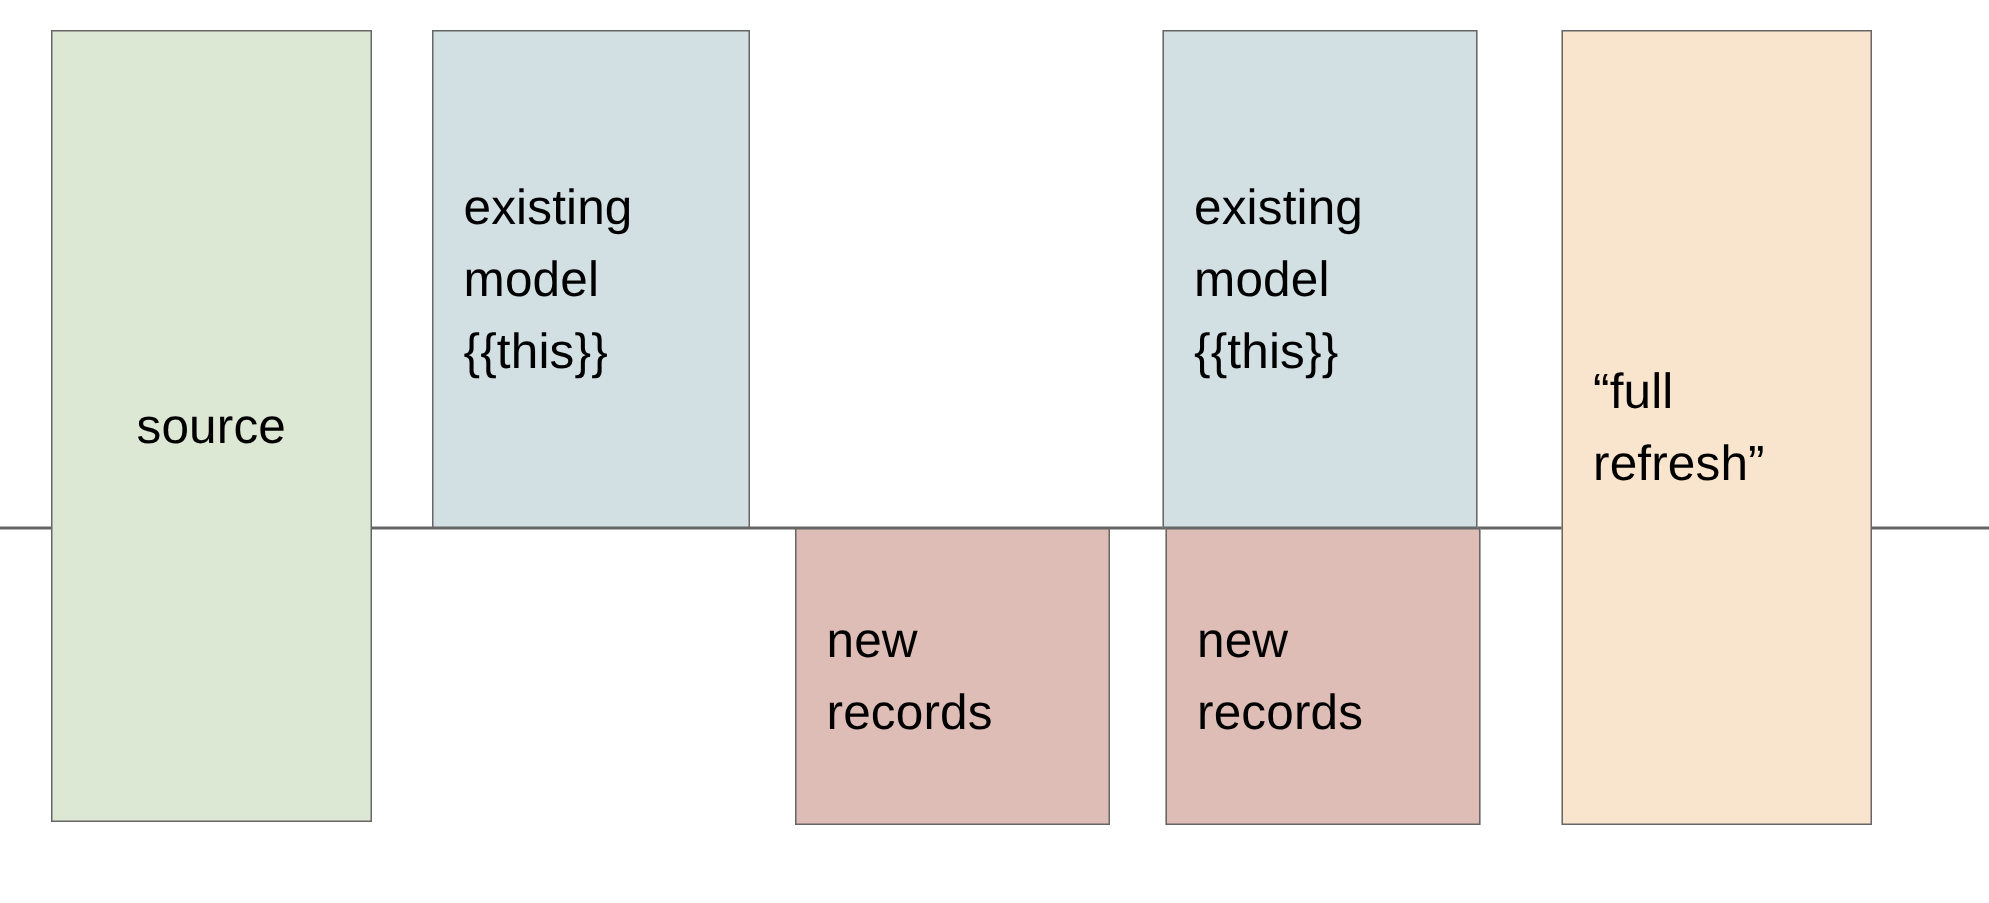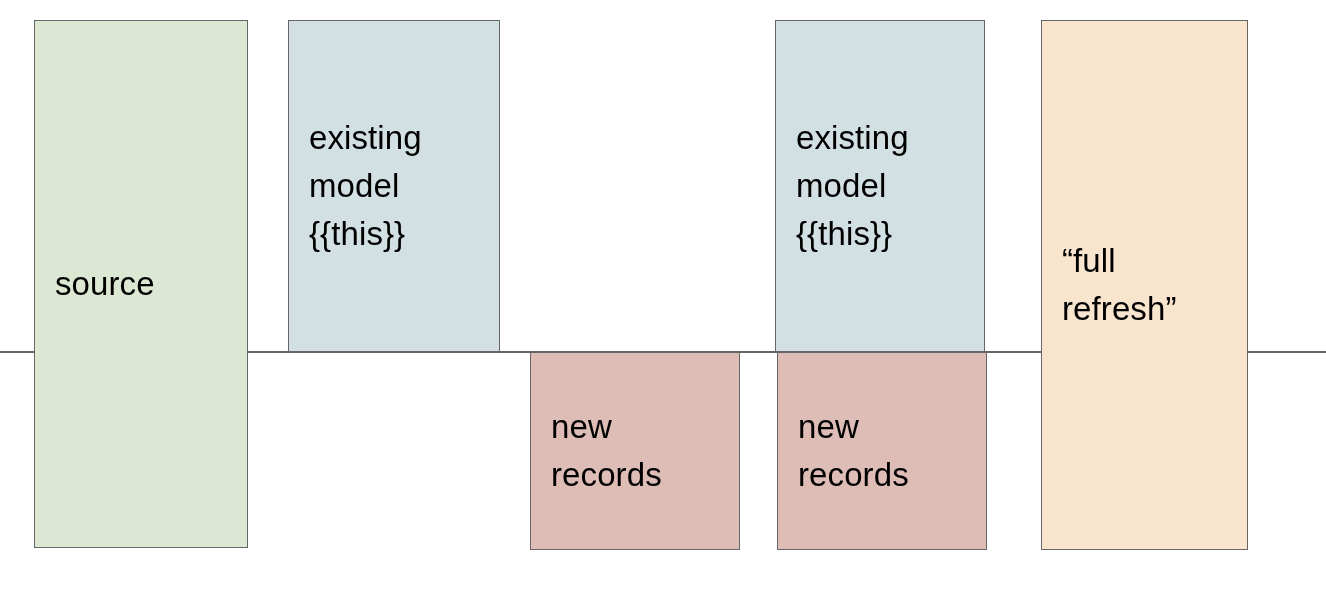--- a/index.html
+++ b/index.html
@@ -54,21 +54,21 @@
   .fill-pink   { background: #ddbdb5; }
   .fill-orange { background: #f9e4ce; }
 </style>
 </head>
 <body>
 
 <div id="canvas" style="width: 1326px; height: 602px; background: rgb(255, 255, 255);">
   <div class="divider" style="top: 351px; height: 2px; background: rgb(102, 102, 102); width: 1326px;"></div>
 
 <div class="node fill-green" style="left: 34px; top: 20px; width: 214px; height: 528px; background: rgb(220, 232, 211); border-color: rgb(102, 102, 102);">
-      <span class="node-label" style="color: rgb(0, 0, 0);">source</span>
+      <span class="node-label" style="color: rgb(0, 0, 0); margin-left: 36px;">source</span>
     </div>
     <div class="node fill-blue" style="left: 288px; top: 20px; width: 212px; height: 332px; background: rgb(210, 223, 227); border-color: rgb(102, 102, 102);">
       <span class="node-label" style="color: rgb(0, 0, 0);">existing
 model
 {{this}}</span>
     </div>
     <div class="node fill-pink" style="left: 530px; top: 352px; width: 210px; height: 198px; background: rgb(221, 189, 181); border-color: rgb(102, 102, 102);">
       <span class="node-label" style="color: rgb(0, 0, 0);">new
 records</span>
     </div>

